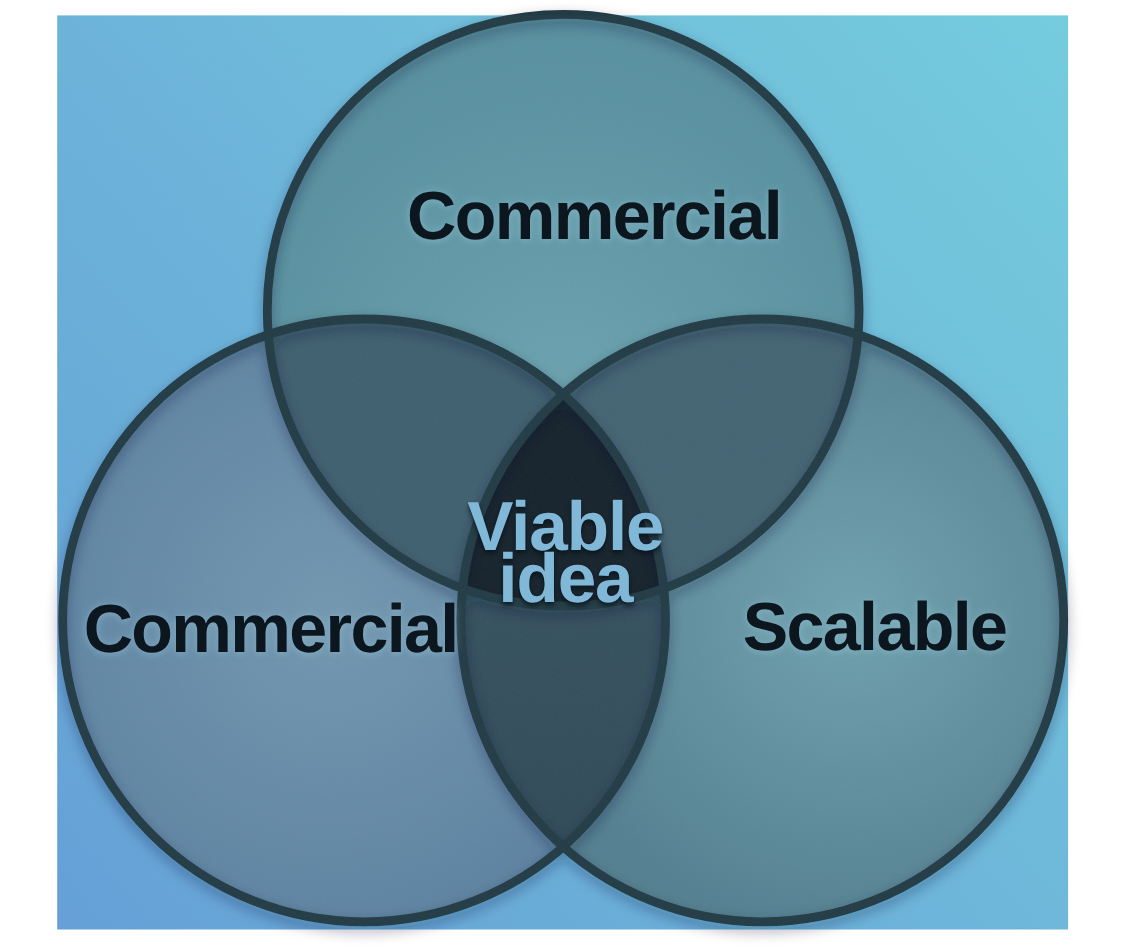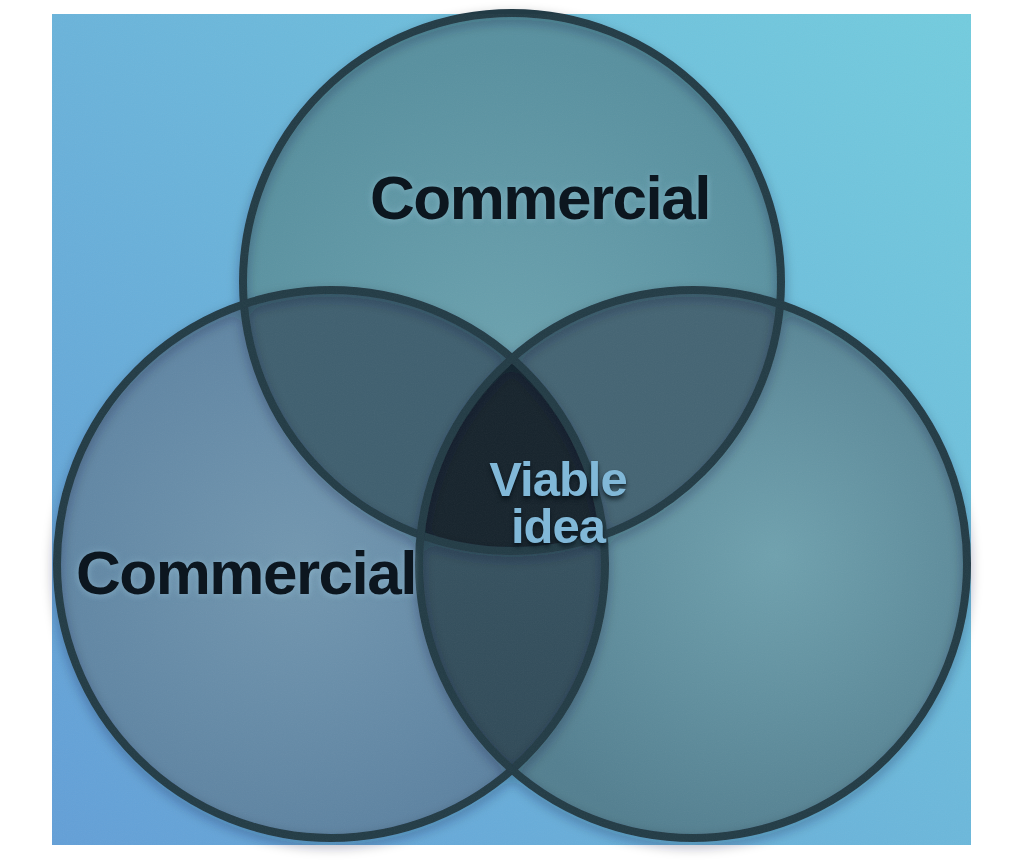--- a/index.html
+++ b/index.html
@@ -31,28 +31,27 @@
     letter-spacing: -1.5px;
     white-space: nowrap;
     text-align: center;
     text-shadow: 0 0 10px rgba(170, 215, 235, 0.30), 0 2px 6px rgba(170, 215, 235, 0.18);
     user-select: none;
   }
   .center-label {
     position: absolute;
     transform: translate(-50%, -50%);
     font-weight: 700;
-    font-size: 49px;
+    font-size: 63px;
     letter-spacing: -1px;
     line-height: 47px;
     text-align: center;
     white-space: nowrap;
     text-shadow: 0 4px 4px rgba(6, 16, 24, 0.55), 0 1px 2px rgba(6, 16, 24, 0.40);
     user-select: none;
-    margin-left: 44px;
   }
   .label-deliverable { left: 540px; top: 197px; }
   .label-commercial  { left: 246px; top: 572px; }
   .label-scalable    { left: 795px; top: 570px; }
   .label-viable      { left: 514px; top: 503px; }
 </style>
 </head>
 <body>
 
 <div class="stage">
@@ -138,19 +137,20 @@
       <circle cx="693" cy="564" r="274" stroke="#233a45"></circle>
     </g>
 
     <rect x="52" y="14" width="919" height="831" clip-path="url(#clipBg)" filter="url(#grain)"></rect>
   </svg>
 
   <div class="venn-label label-deliverable" style="color: rgb(12, 22, 31);">Commercial</div>
 
   <div class="venn-label label-commercial" style="color: rgb(12, 22, 31);">Commercial</div>
 
+  <div class="venn-label label-scalable" style="color: rgb(12, 22, 31);">Scalable</div>
 
   <div class="center-label label-viable" style="color: rgb(129, 184, 216);">
     <div>Viable</div>
     <div>idea</div>
   </div>
 
 </div>
 
 </body></html>

